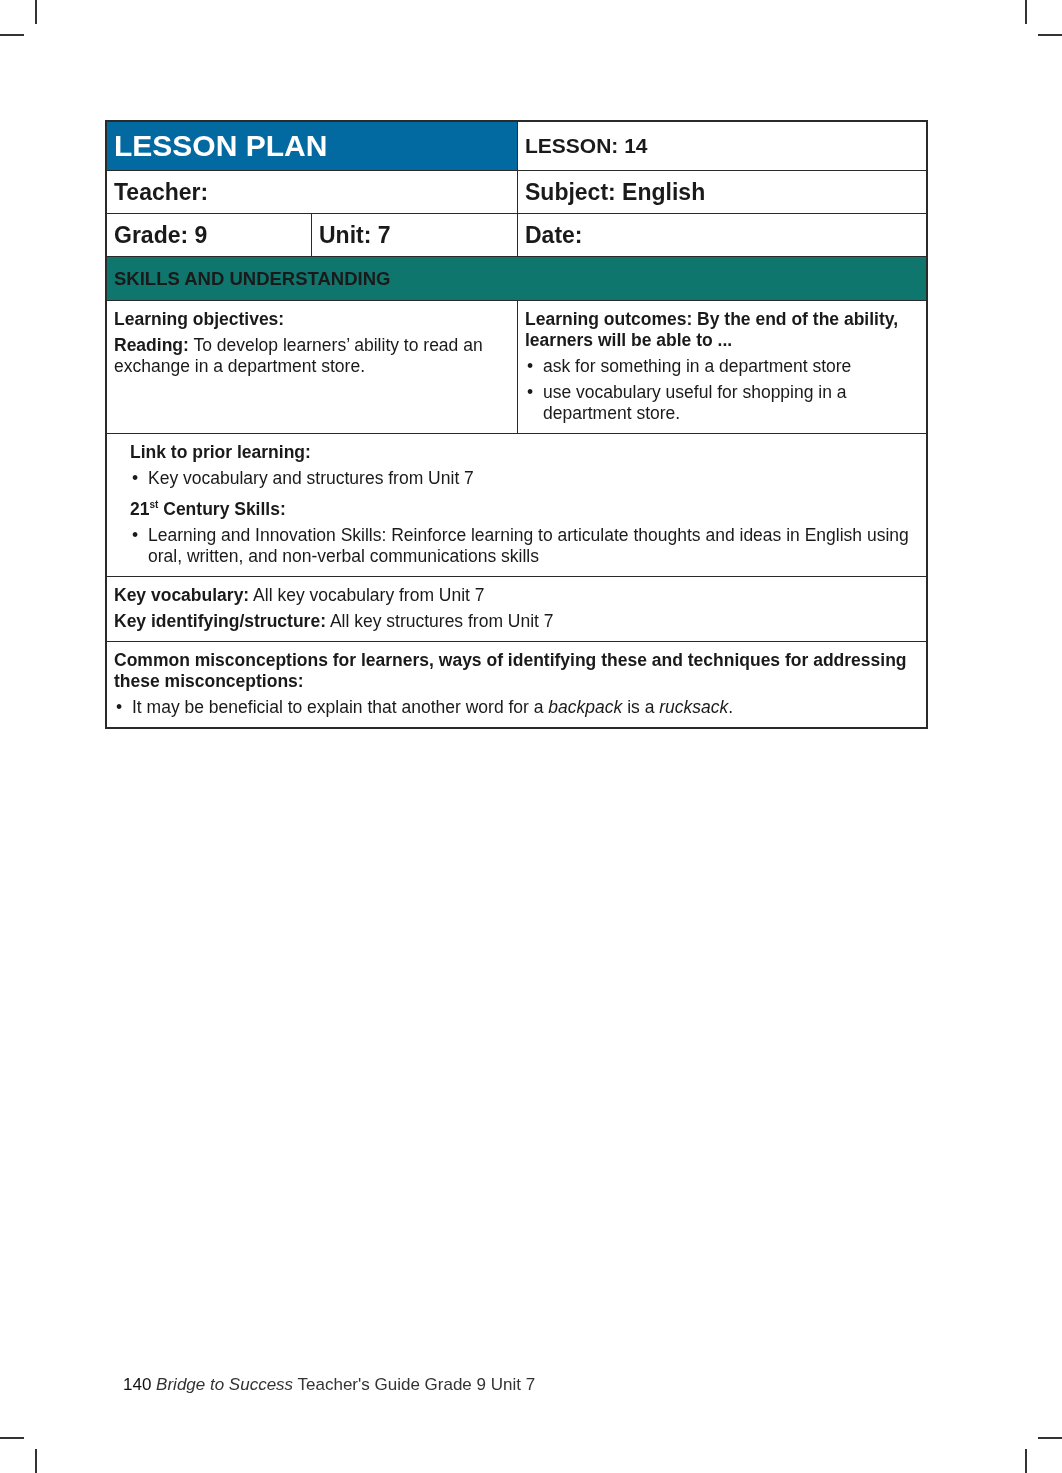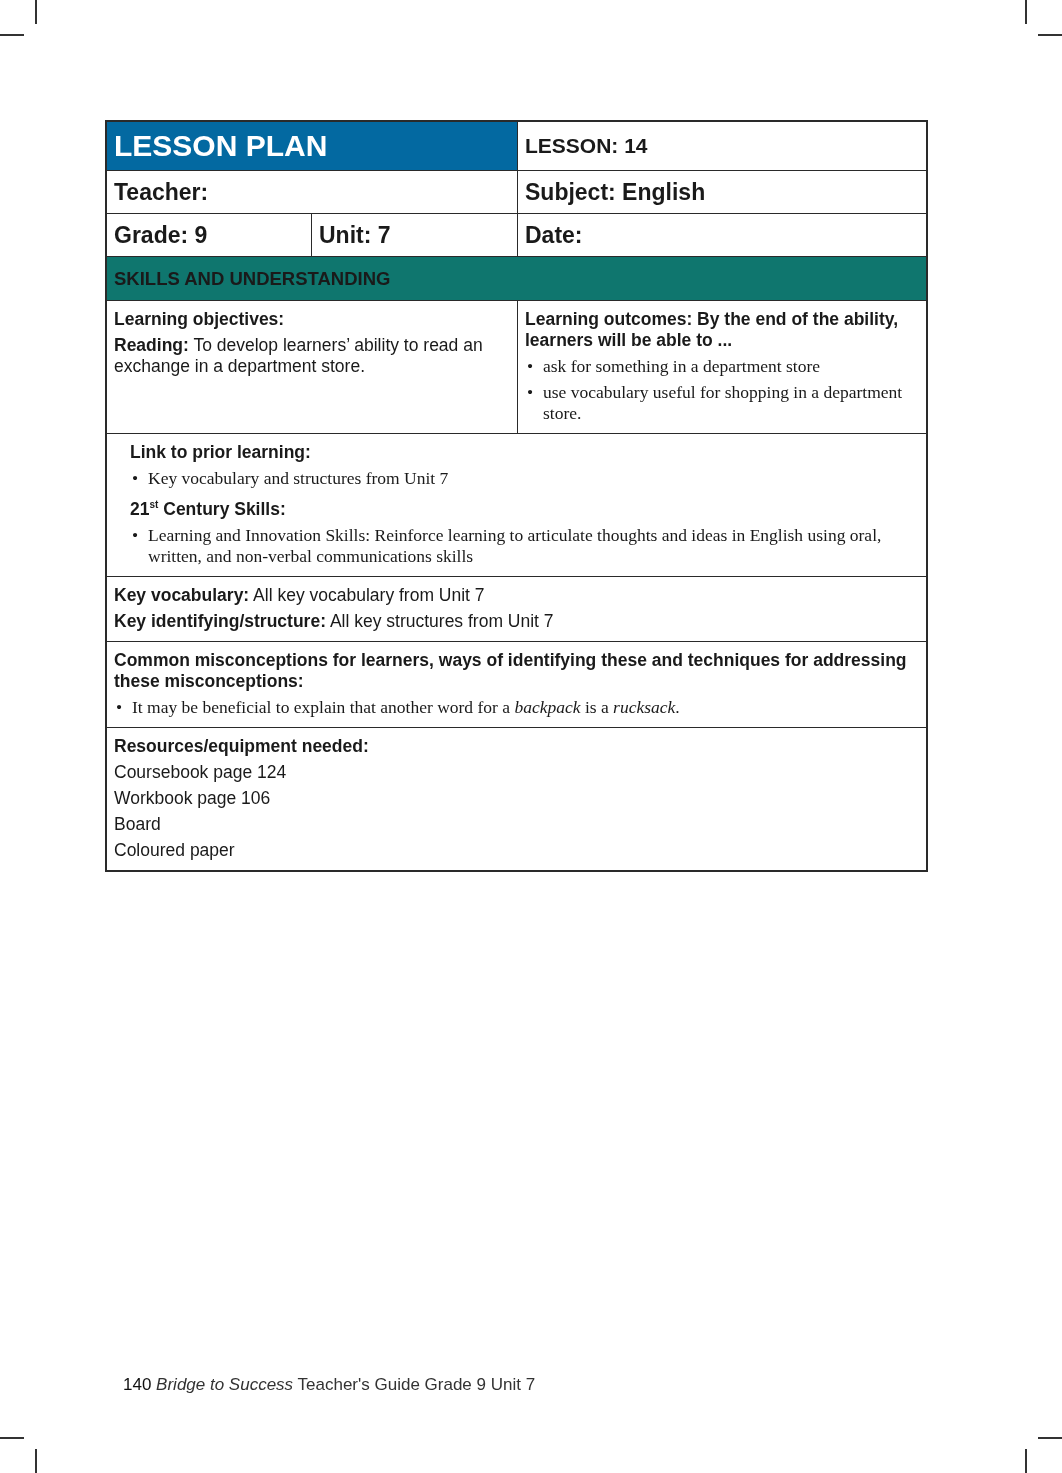--- a/index.html
+++ b/index.html
@@ -12,21 +12,21 @@
   .vr { border-left:1.5px solid #2a2a2a; }
   .title-cell { background:#0369a1; color:#ffffff; font-size:30px; height:48px; width:410px; }
   .lesson-cell { font-size:21px; height:48px; flex:1; }
   .h42 { height:42px; }
   .skills { background:#0f766e; height:43px; width:100%; font-size:18.5px; }
   .block { padding:8px 7px 9px 7px; font-size:17.5px; line-height:21px; box-sizing:border-box; }
   .block p { margin:0 0 5px 0; }
   .block p:last-child { margin-bottom:0; }
   .b { font-weight:bold; }
   ul { margin:0; padding:0; list-style:none; }
-  li { position:relative; padding-left:18px; margin-bottom:5px;font-family:Liberation Serif, serif; }
+  li { position:relative; padding-left:18px; margin-bottom:5px; }
   li:last-child { margin-bottom:0; }
   li::before { content:"•"; position:absolute; left:2px; top:0; }
   sup { font-size:10px; }
   .footer { position:absolute; left:106px; top:1375px; font-size:17px; color:#333; }
   .footer .num { color:#111;margin-left:17px; }
   .footer i { font-style:italic; }
 </style>
 </head>
 <body>
 
@@ -88,27 +88,18 @@
     </div>
   </div>
   <div class="row">
     <div class="block" style="width:100%;">
       <p class="b">Common misconceptions for learners, ways of identifying these and techniques for addressing these misconceptions:</p>
       <ul>
         <li><span>It may be beneficial to explain that another word for a </span><i>backpack</i><span> is a </span><i>rucksack</i><span>.</span></li>
       </ul>
     </div>
   </div>
-  <div class="row">
-    <div class="block" style="width:100%;">
-      <p class="b">Resources/equipment needed:</p>
-      <p>Coursebook page 124</p>
-      <p>Workbook page 106</p>
-      <p>Board</p>
-      <p>Coloured paper</p>
-    </div>
-  </div>
 </div>
 
 <div class="footer">
   <span class="num">140</span>
   <i>Bridge to Success</i><span> Teacher's Guide Grade 9 Unit 7</span>
 </div>
 
 </body></html>

